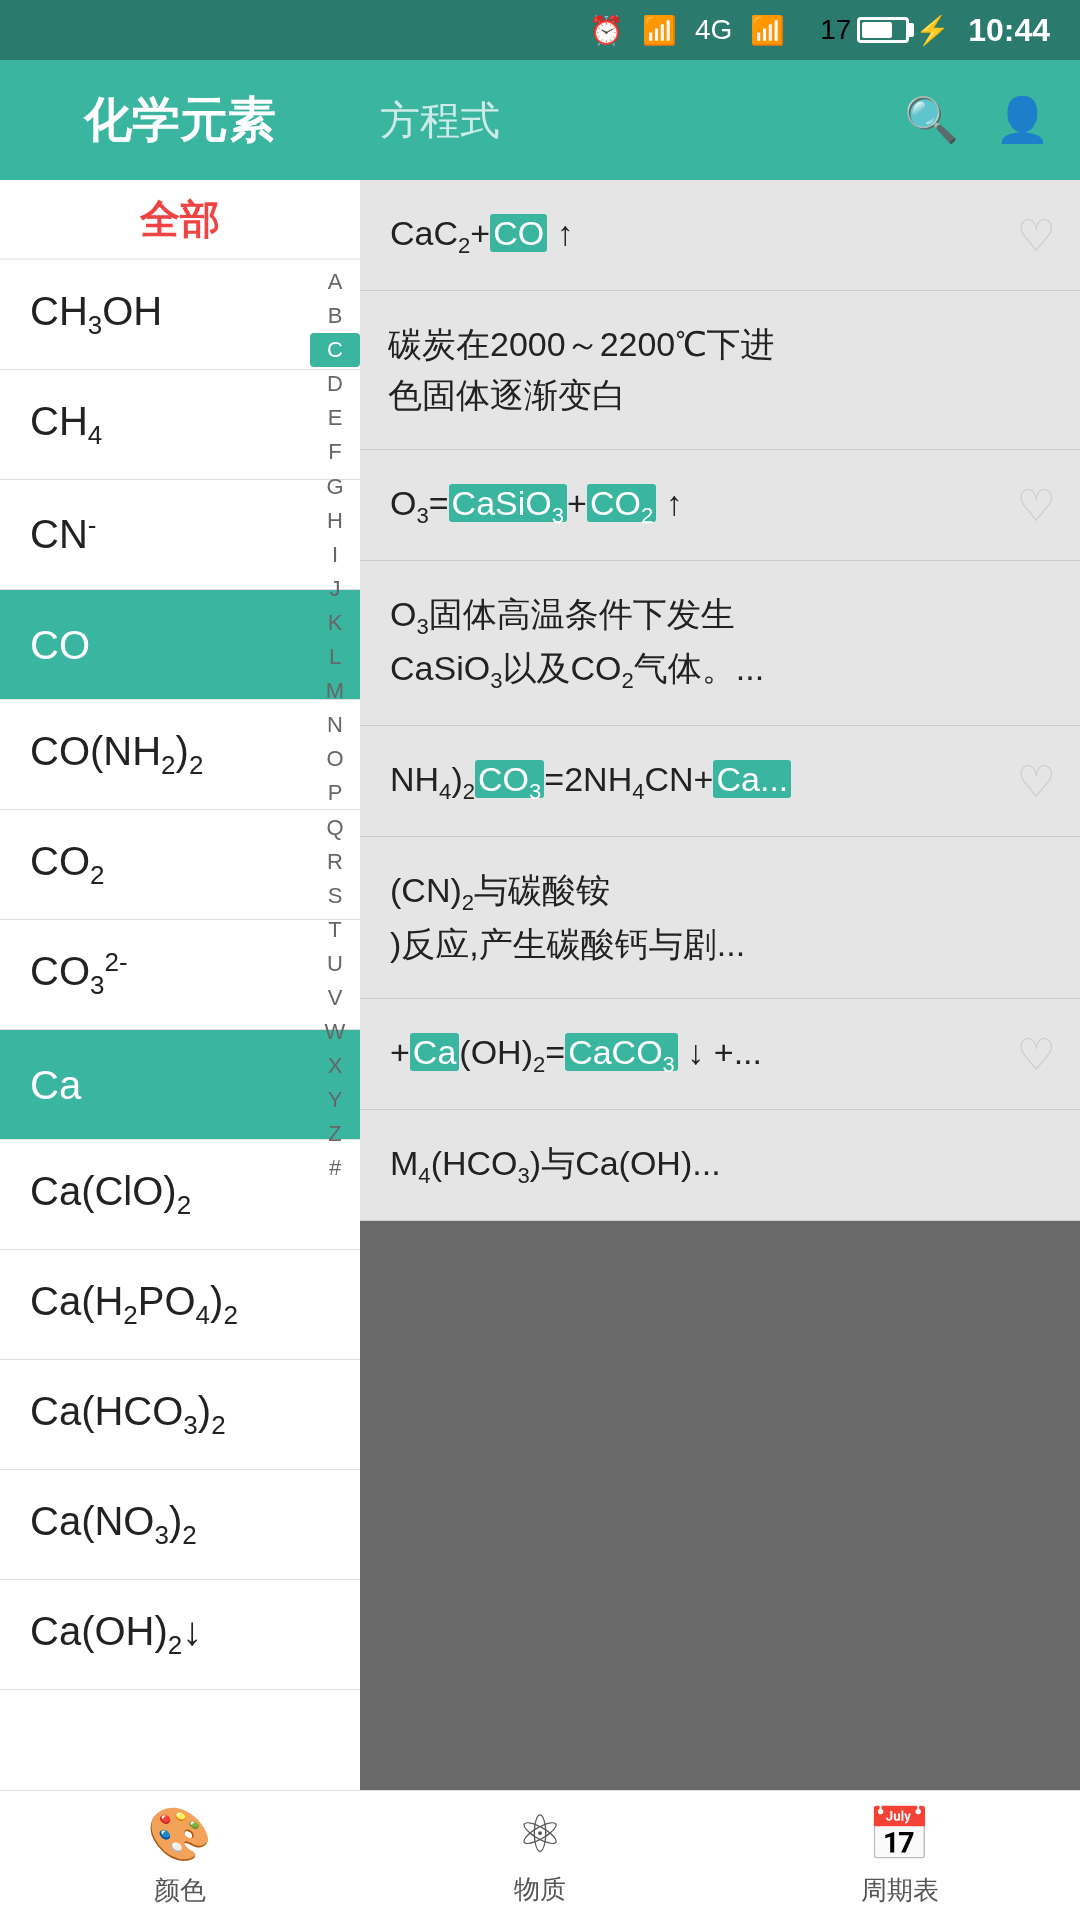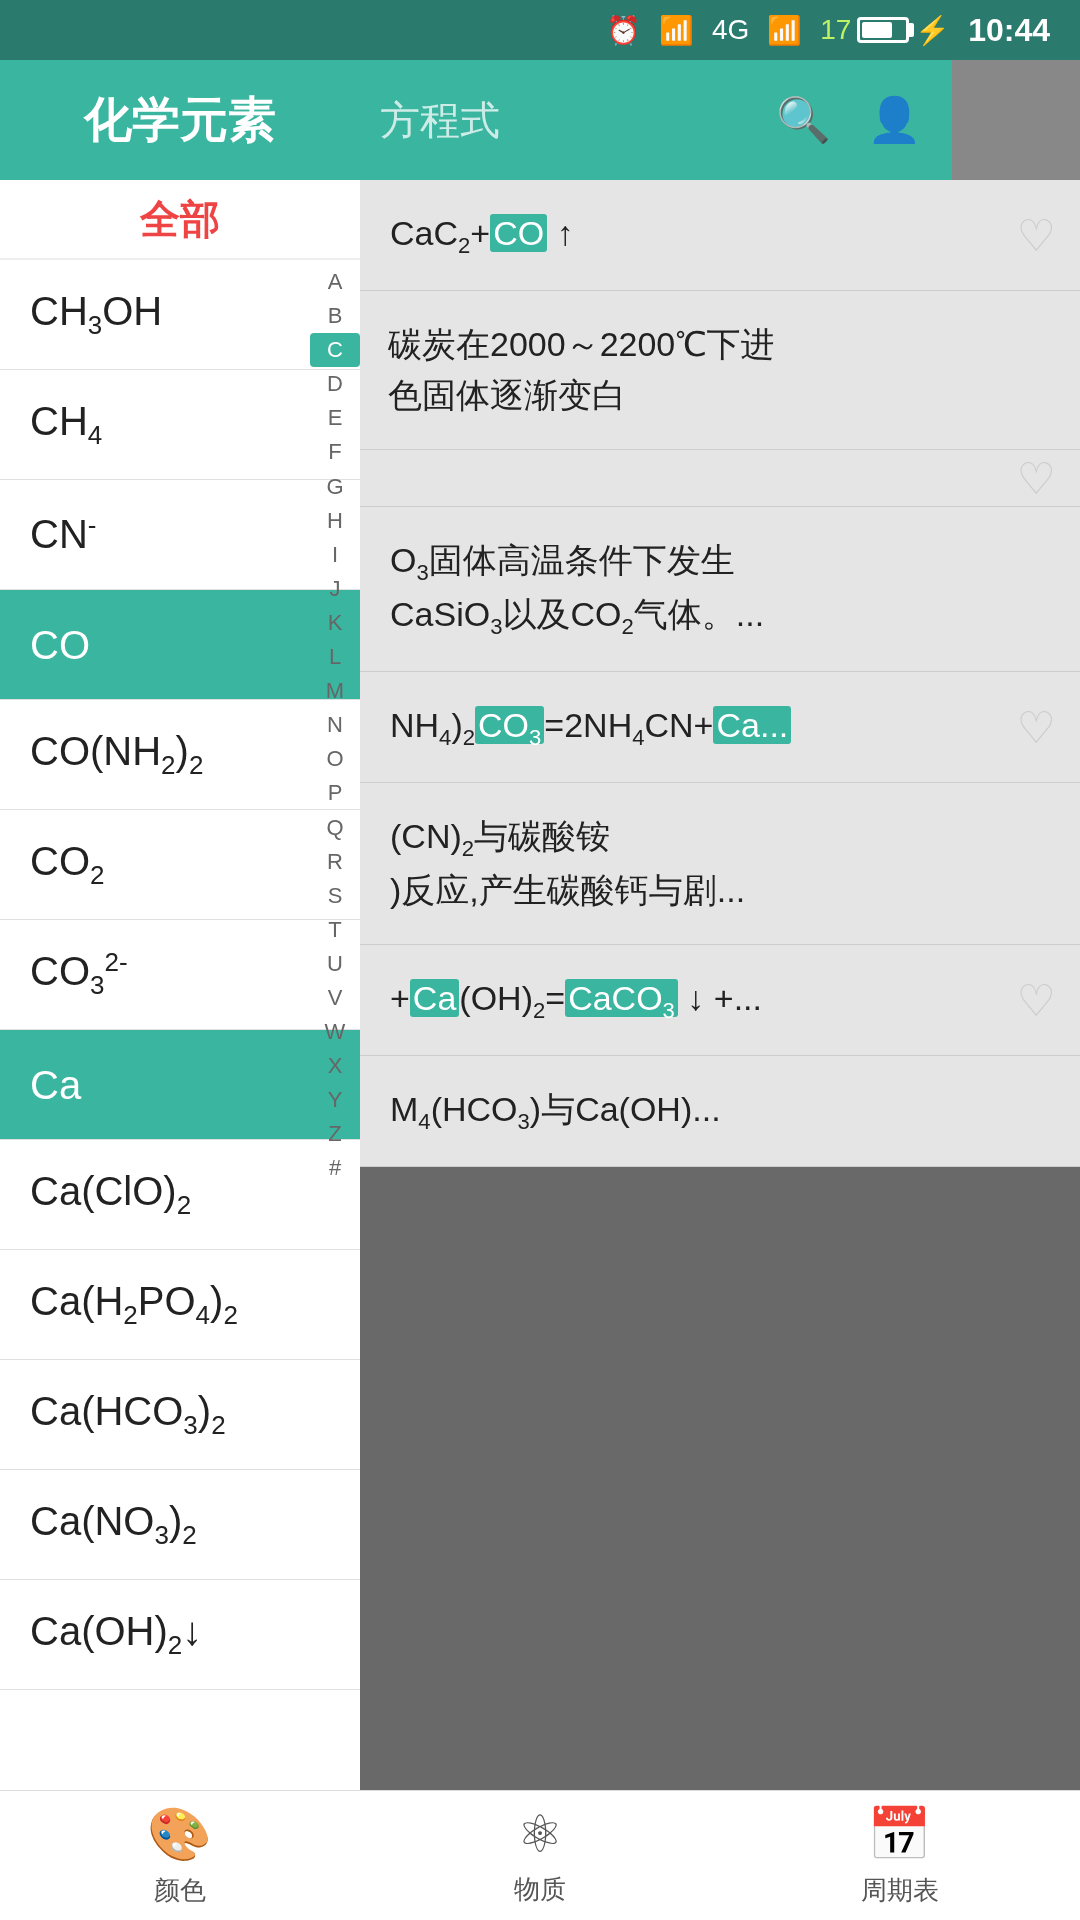--- a/index.html
+++ b/index.html
@@ -58,21 +58,21 @@
     }
     .battery-fill {
       background: #fff;
       height: 100%;
       width: 70%;
       border-radius: 2px;
     }
 
     
     .header {
-      width: 952px;
+      width: 1080px;
       height: 120px;
       background: #3ab5a0;
       display: flex;
       align-items: center;
       position: relative;
     }
     .header-left {
       width: 360px;
       display: flex;
       align-items: center;
@@ -251,21 +251,21 @@
   </style>
 </head>
 <body>
 
 <div class="status-bar">
   <span class="status-icon">⏰</span>
   <span class="status-icon">📶</span>
   <span class="status-icon">4G</span>
   <span class="status-icon">📶</span>
   <div class="battery-box">
-    <span style="color:#bef264;font-size:28px;">17</span>
+    <span style="color:#000000;font-size:28px;margin-left:17px;">17</span>
     <div class="battery-rect">
       <div class="battery-fill"></div>
     </div>
     <span style="color:#fff;font-size:28px;">⚡</span>
   </div>
   <span style="color:#fff;font-size:32px;font-weight:bold;">10:44</span>
 </div>
 
 <div class="header">
   <div class="header-left">
@@ -371,20 +371,23 @@
           CaC<sub>2</sub>+<span class="highlight">CO</span> ↑
         </div>
         <span class="heart-icon">♡</span>
       </div>
 
       <div class="content-item" style="padding-right:30px;padding-left:28px;">
         <div class="content-item-text">碳炭在2000～2200℃下进<br>色固体逐渐变白</div>
       </div>
 
       <div class="content-item" style="padding-right:80px;">
+        <div class="content-item-text">
+          O<sub>3</sub>=<span class="highlight">CaSiO<sub>3</sub></span>+<span class="highlight">CO<sub>2</sub></span> ↑
+        </div>
         <span class="heart-icon">♡</span>
       </div>
 
       <div class="content-item" style="padding-right:30px;">
         <div class="content-item-text">
           O<sub>3</sub>固体高温条件下发生<br>
           CaSiO<sub>3</sub>以及CO<sub>2</sub>气体。...
         </div>
       </div>
 

